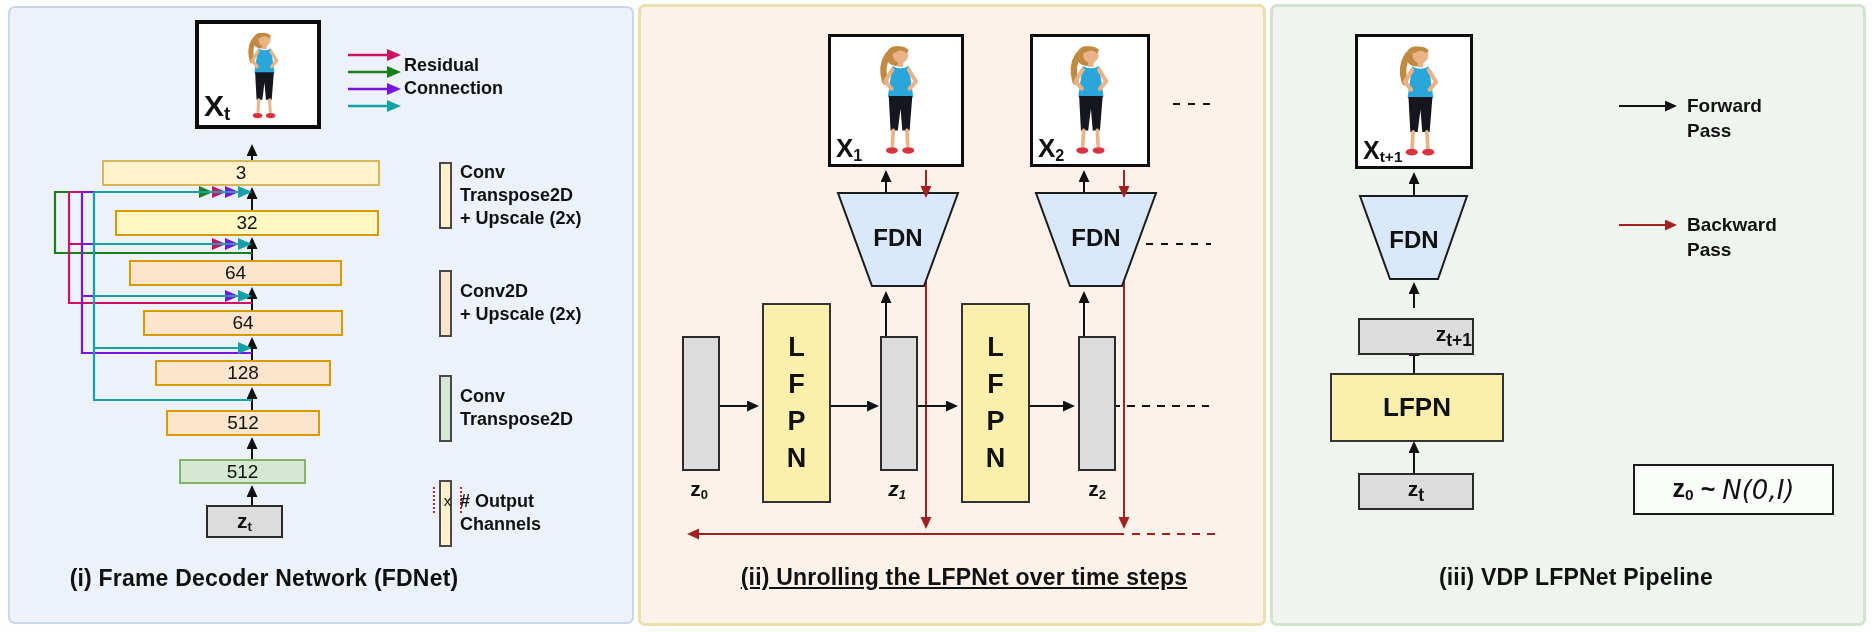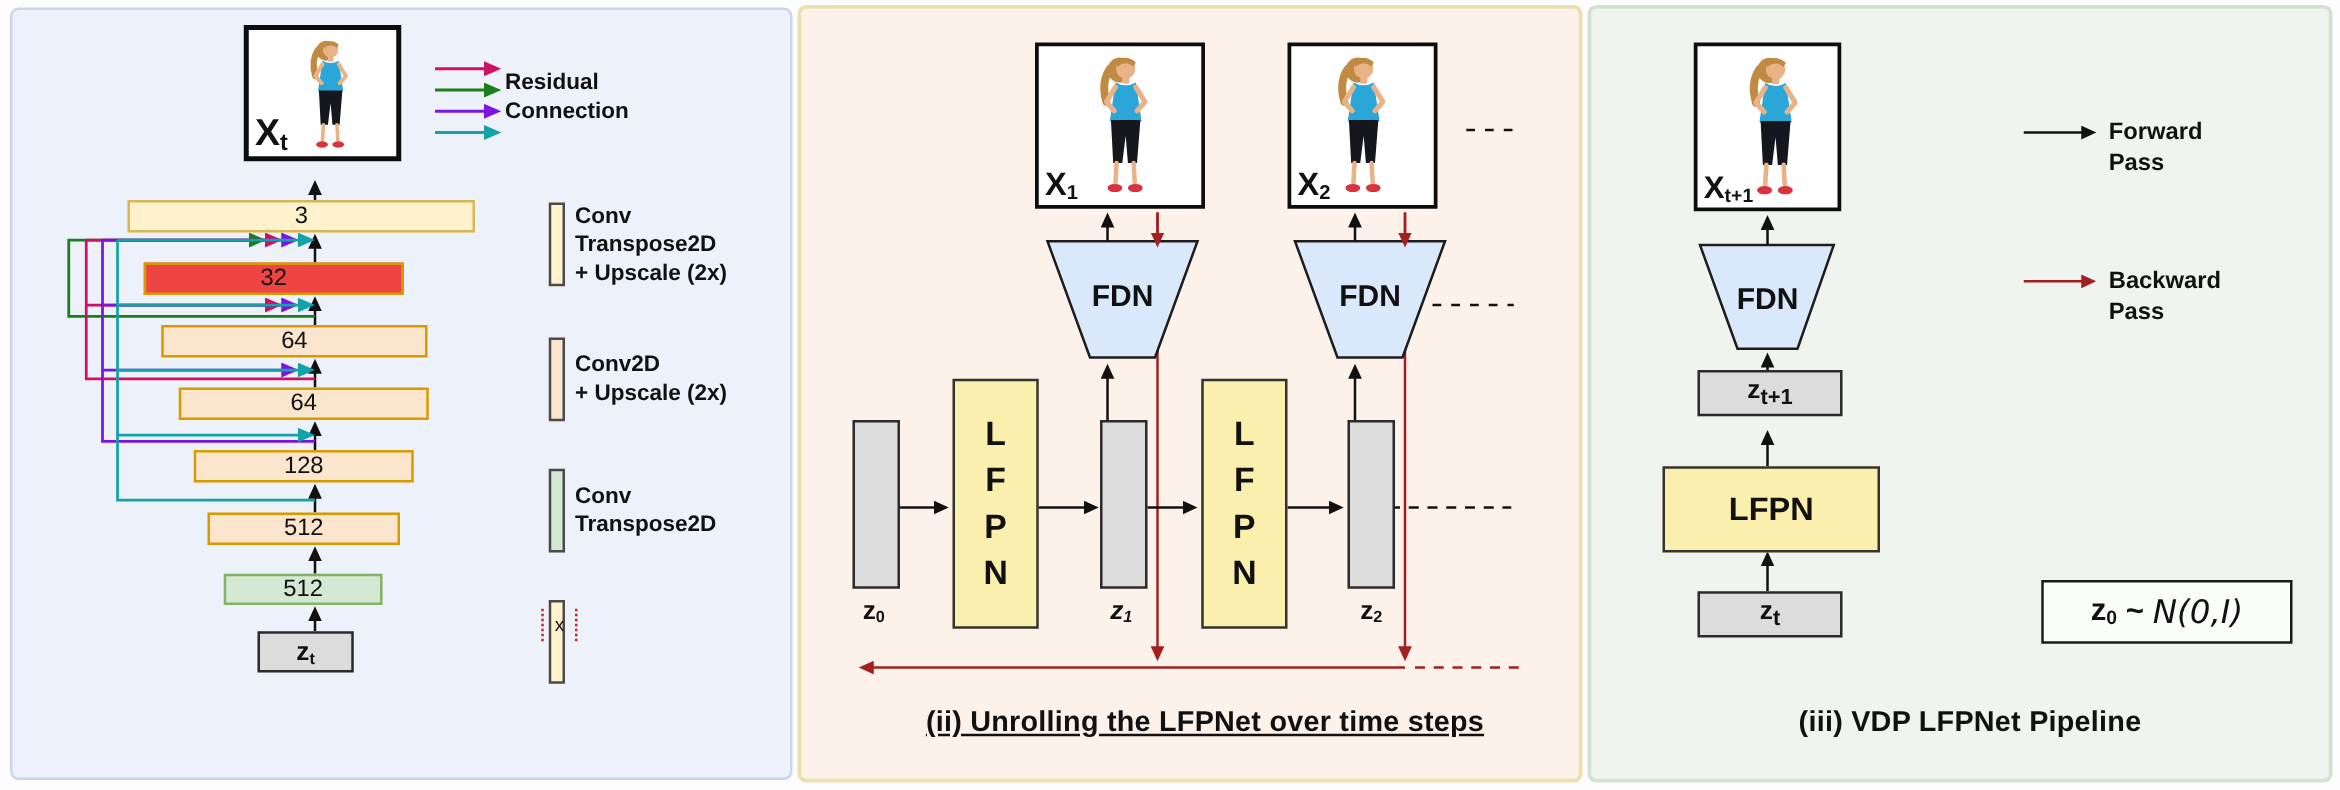--- a/index.html
+++ b/index.html
@@ -124,21 +124,21 @@
     <div class="xframe" style="left:185px;top:12px;width:126px;height:109px;">
       <svg class="figsvg" viewBox="0 0 100 140" preserveAspectRatio="xMidYMax meet">
           <use href="#runner" transform="translate(8,8)"></use>
         </svg>
       <div class="xlabel" style="font-size:30px;"><span>X</span><sub>t</sub></div>
     </div>
 
     <div class="layer" style="left:92px;top:152px;width:278px;height:26px;background:#fff2cc;border:2px solid #d6b656;">
         <span class="layerlabel">3</span>
       </div>
-    <div class="layer" style="left:105px;top:202px;width:208px;height:26px;background:#ef4444;border:2px solid #d79b00;">
+    <div class="layer" style="left:105px;top:202px;width:264px;height:26px;background:#fef9c3;border:2px solid #d79b00;">
         <span class="layerlabel">32</span>
       </div>
     <div class="layer" style="left:119px;top:252px;width:213px;height:26px;background:#fce5cd;border:2px solid #d79b00;">
         <span class="layerlabel">64</span>
       </div>
     <div class="layer" style="left:133px;top:302px;width:200px;height:26px;background:#fce5cd;border:2px solid #d79b00;">
         <span class="layerlabel">64</span>
       </div>
     <div class="layer" style="left:145px;top:352px;width:176px;height:26px;background:#fce5cd;border:2px solid #d79b00;">
         <span class="layerlabel">128</span>
@@ -170,21 +170,26 @@
     </div>
     <div class="legbar" style="left:429px;top:367px;background:#d5e8d4;"></div>
     <div class="legtext" style="left:450px;top:377px;width:170px;">
       <div>Conv</div>
         <div>Transpose2D</div>
     </div>
     <div class="legbar" style="left:429px;top:472px;background:#fff2cc;"></div>
     <div class="chanwrap" style="left:423px;top:479px;width:25px;height:26px;">
         <span>x</span>
       </div>
-
+    <div class="legtext" style="left:450px;top:482px;width:170px;">
+      <div># Output</div>
+        <div>Channels</div>
+    </div>
+
+    <div class="caption" style="left:4px;top:557px;width:500px;">(i) Frame Decoder Network (FDNet)</div>
   </section>
 
   <section class="panel panel2">
     <svg class="lines" viewBox="0 0 622 616">
       <defs>
         <marker id="bb" markerWidth="14" markerHeight="12" refX="1" refY="5.5" orient="auto" markerUnits="userSpaceOnUse">
             <path d="M0,0 L12,5.5 L0,11 Z" fill="#111"></path>
           </marker>
         <marker id="br" markerWidth="14" markerHeight="12" refX="1" refY="5.5" orient="auto" markerUnits="userSpaceOnUse">
             <path d="M0,0 L12,5.5 L0,11 Z" fill="#a32020"></path>
@@ -288,21 +293,21 @@
 
     <div class="xframe thin" style="left:82px;top:27px;width:118px;height:135px;">
       <svg class="figsvg" viewBox="0 0 100 140" preserveAspectRatio="xMidYMax meet">
           <use href="#runner" transform="translate(6,6)"></use>
         </svg>
       <div class="xlabel" style="font-size:25px;"><span>X</span><sub>t+1</sub></div>
     </div>
 
     <div class="fdnlabel" style="left:101px;top:219px;width:80px;">FDN</div>
 
-    <div class="graybox" style="left:85px;top:289px;width:112px;height:33px;">
+    <div class="graybox" style="left:85px;top:311px;width:112px;height:33px;justify-content:flex-end;">
       <span><span>z</span><sub>t+1</sub></span>
     </div>
     <div class="lfpnbox" style="left:57px;top:366px;width:170px;height:65px;font-size:26px;">
       <div>LFPN</div>
     </div>
     <div class="graybox" style="left:85px;top:466px;width:112px;height:33px;">
       <span><span>z</span><sub>t</sub></span>
     </div>
 
     <div class="legtext" style="left:414px;top:86px;width:140px;font-size:19px;line-height:25px;">

